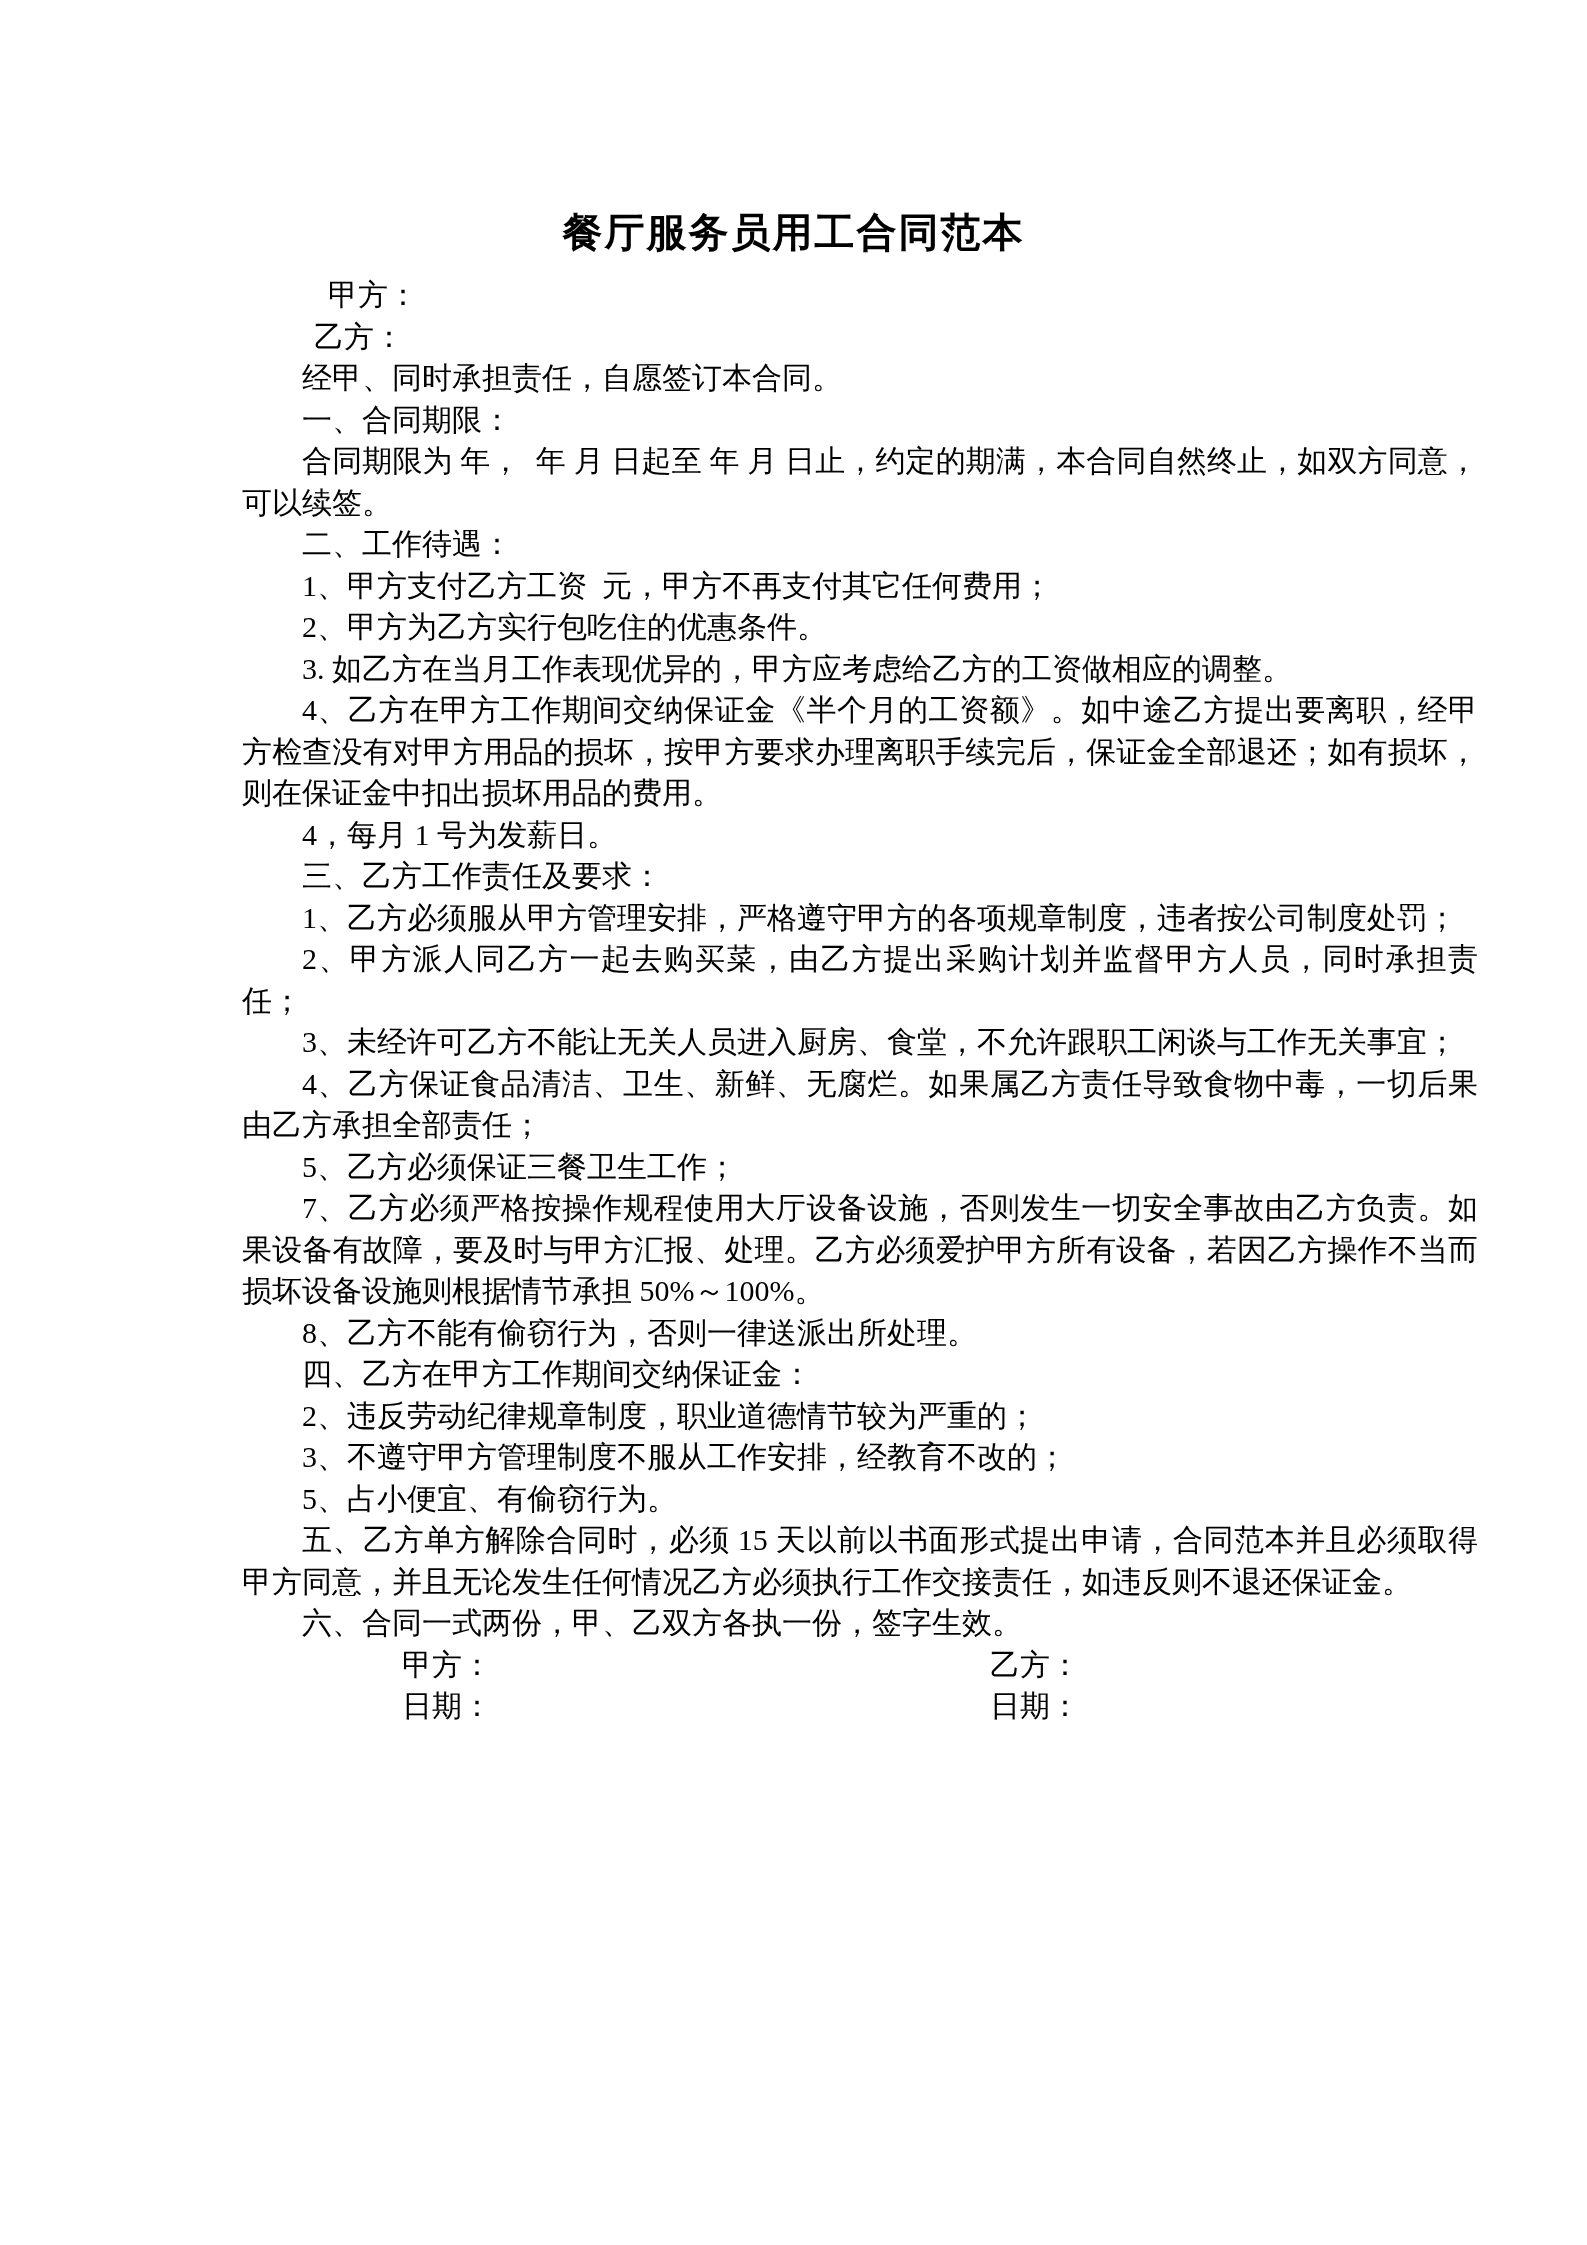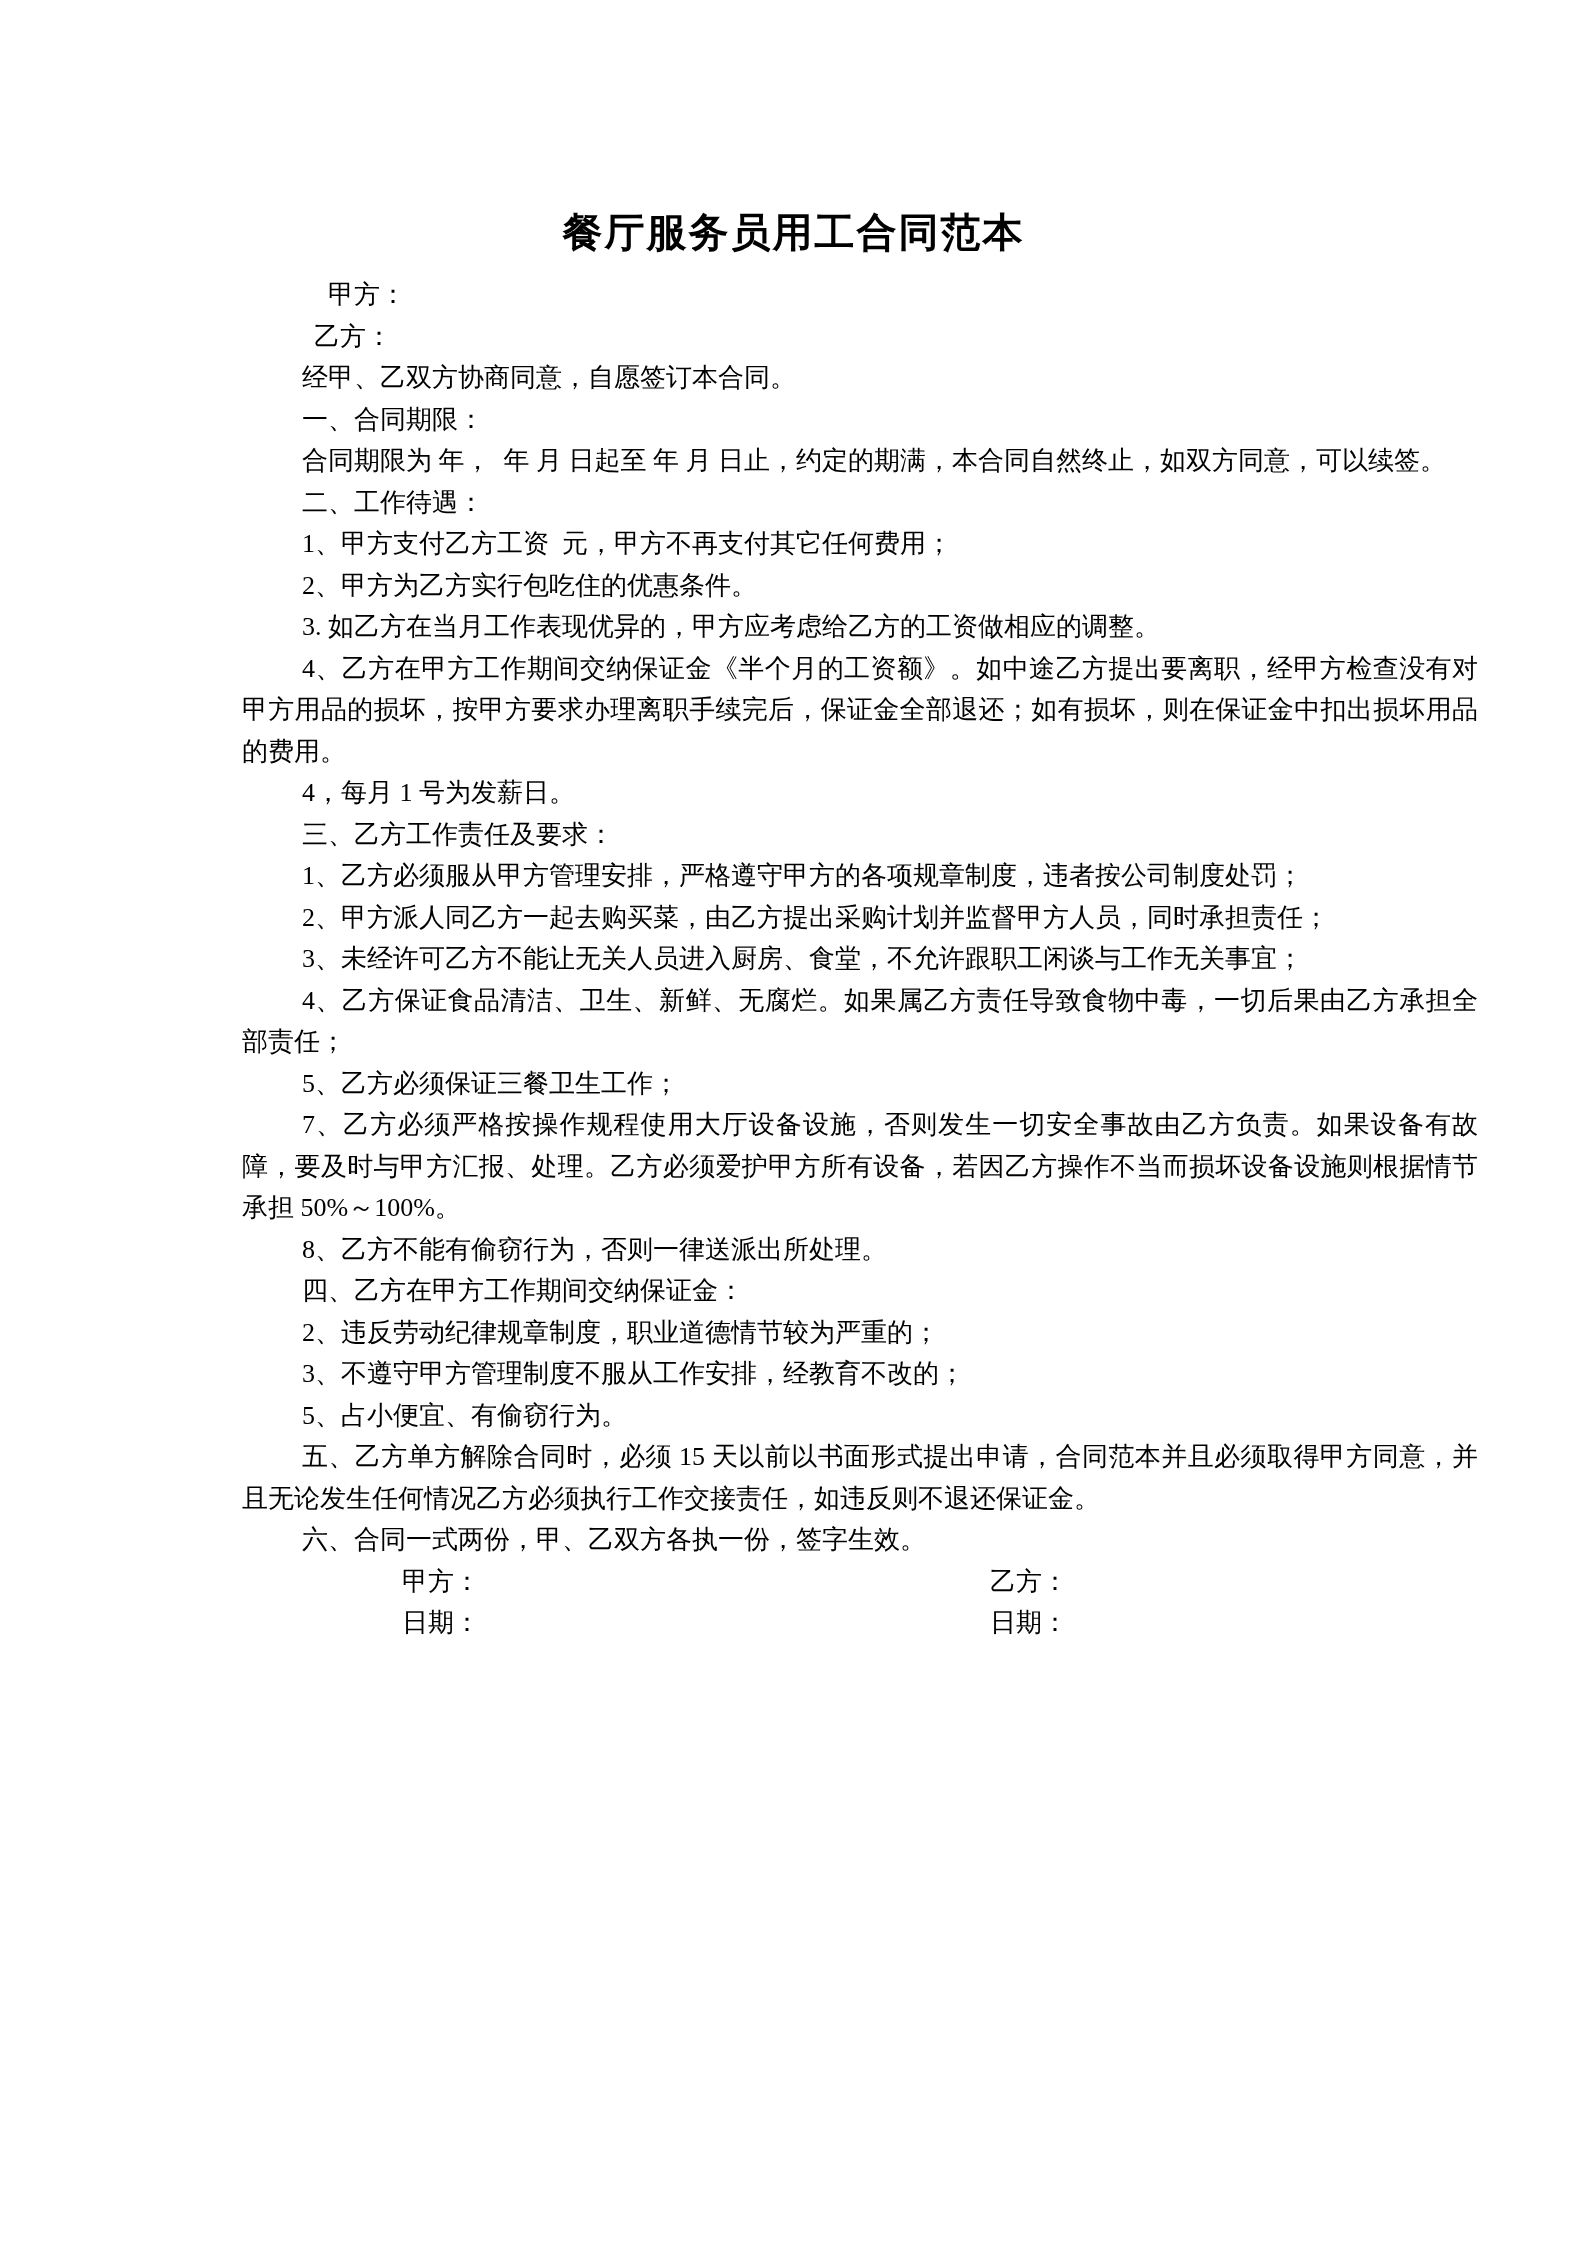--- a/index.html
+++ b/index.html
@@ -26,21 +26,21 @@
     font-size: 40px;
     font-weight: bold;
     line-height: 52px;
     letter-spacing: 2px;
   }
   .doc-body {
     position: absolute;
     top: 274px;
     left: 242px;
     width: 1236px;
-    font-size: 26px;
+    font-size: 30px;
     line-height: 41.5px;
     text-align: justify;
   }
   .para {
     margin: 0;
     white-space: pre-wrap;
   }
   .para.indent {
     text-indent: 60px;
   }
@@ -69,21 +69,21 @@
 </head>
 <body>
 
 <div class="page">
   <h1 class="doc-title">餐厅服务员用工合同范本</h1>
 
   <div class="doc-body">
 
     <p class="para party-a">甲方：</p>
       <p class="para party-b">乙方：</p>
-      <p class="para indent">经甲、乙双方协商同意，自愿签订本合同。</p>
+      <p class="para indent">经甲、同时承担责任，自愿签订本合同。</p>
       <p class="para indent">一、合同期限：</p>
       <p class="para indent">合同期限为 年，  年 月 日起至 年 月 日止，约定的期满，本合同自然终止，如双方同意，可以续签。</p>
       <p class="para indent">二、工作待遇：</p>
       <p class="para indent">1、甲方支付乙方工资  元，甲方不再支付其它任何费用；</p>
       <p class="para indent">2、甲方为乙方实行包吃住的优惠条件。</p>
       <p class="para indent">3. 如乙方在当月工作表现优异的，甲方应考虑给乙方的工资做相应的调整。</p>
       <p class="para indent">4、乙方在甲方工作期间交纳保证金《半个月的工资额》。如中途乙方提出要离职，经甲方检查没有对甲方用品的损坏，按甲方要求办理离职手续完后，保证金全部退还；如有损坏，则在保证金中扣出损坏用品的费用。</p>
       <p class="para indent">4，每月 1 号为发薪日。</p>
       <p class="para indent">三、乙方工作责任及要求：</p>
       <p class="para indent">1、乙方必须服从甲方管理安排，严格遵守甲方的各项规章制度，违者按公司制度处罚；</p>

